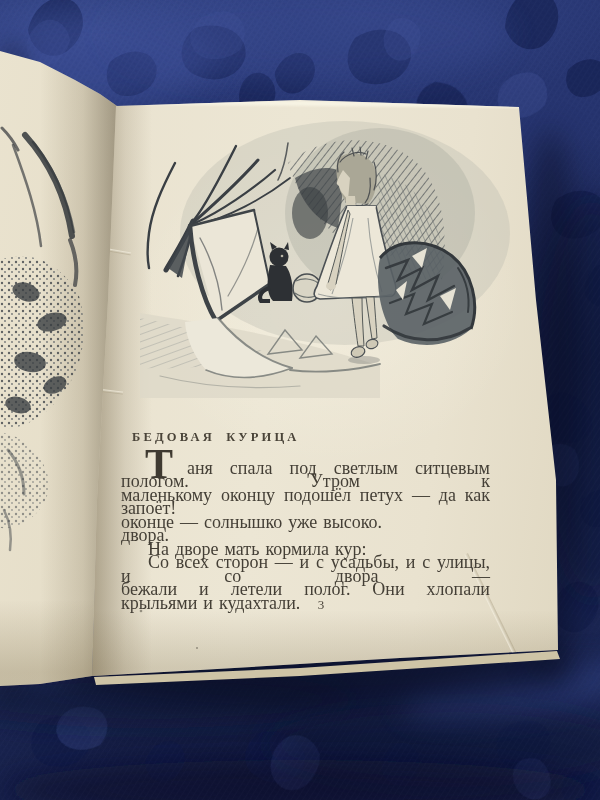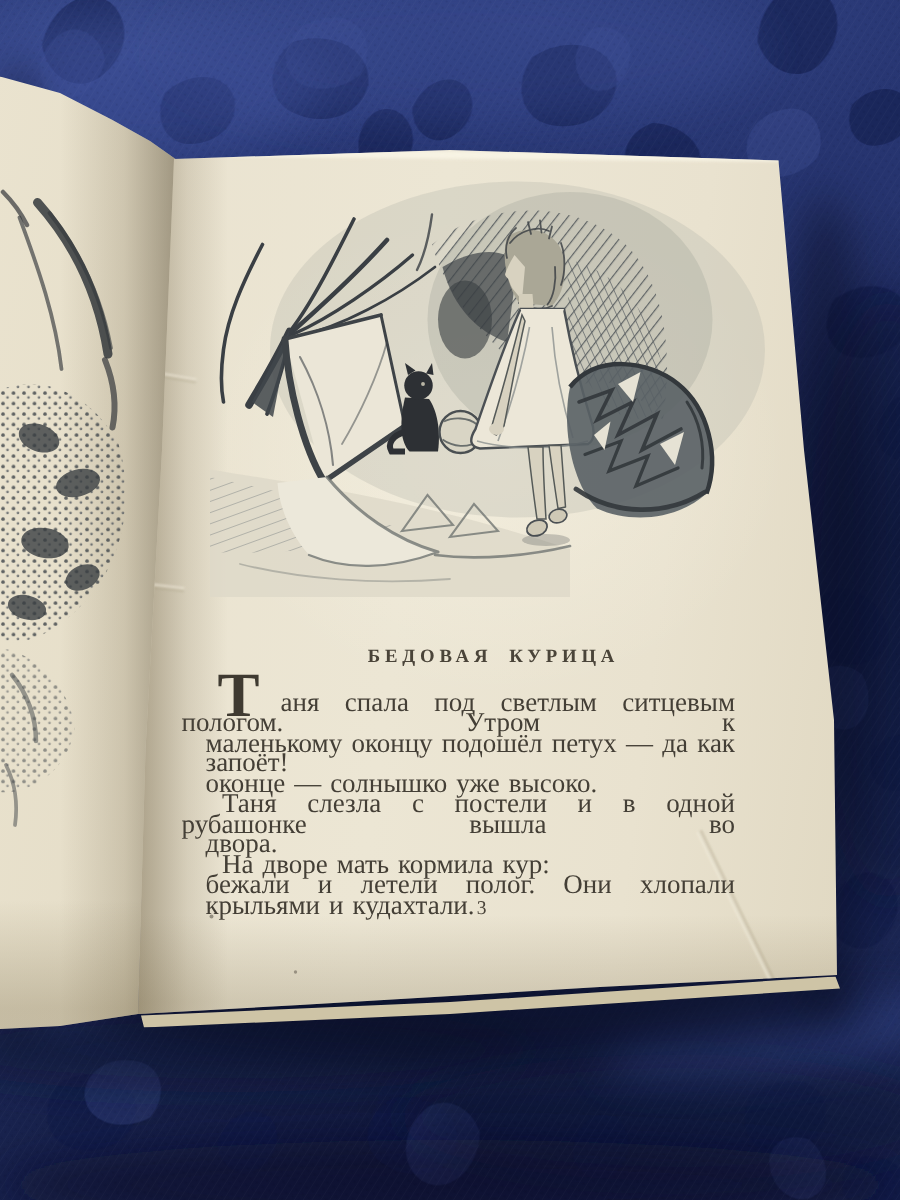--- a/index.html
+++ b/index.html
@@ -49,27 +49,27 @@
     background:linear-gradient(to bottom, rgba(110,95,60,0) 0%, rgba(110,95,60,.22) 85%);}
   .right-page-top-light{left:116px;top:101px;width:404px;height:5px;background:rgba(250,246,231,.8);
     transform:rotate(.5deg);filter:blur(1px);}
   .crease{background:linear-gradient(to bottom, rgba(250,246,232,.8), rgba(120,105,70,.3));filter:blur(.6px);}
   .crease1{left:103px;top:250px;width:28px;height:3px;transform:rotate(10deg);}
   .crease2{left:97px;top:390px;width:26px;height:3px;transform:rotate(7deg);}
   .crease3{left:490px;top:548px;width:4px;height:118px;transform:rotate(-26deg);
     background:linear-gradient(to right, rgba(250,246,232,.75), rgba(120,105,70,.3));}
 
   
-  .story-title{left:145px;top:430px;width:368px;text-align:center;
+  .story-title{left:132px;top:430px;width:368px;text-align:left;
     font-size:12.5px;font-weight:bold;letter-spacing:3.2px;word-spacing:5px;color:#4a4439;}
   .drop-cap{left:145px;top:443px;font-size:42px;line-height:1;font-weight:bold;color:#3f3a31;}
   .story{left:121px;top:462px;width:369px;font-size:18px;line-height:13.45px;
     color:#443f36;word-spacing:1.5px;}
   .story-line{text-align:justify;text-align-last:justify;white-space:normal;}
-  .story-line.flush{text-indent:0;margin-left:16px;}
+  .story-line.flush{text-indent:0;}
   .story-line.indent{text-indent:27px;}
   .story-line.cap{text-indent:66px;}
   .story-line.last{text-align-last:left;}
   .page-number{left:131px;top:597px;width:380px;text-align:center;font-size:13px;color:#4a443a;}
 </style>
 </head>
 <body>
 
 <svg id="fabric" class="abs" width="600" height="800">
   <defs>
@@ -297,23 +297,23 @@
     </g>
   </svg>
 
   <div class="abs story-title">БЕДОВАЯ КУРИЦА</div>
   <div class="abs drop-cap">Т</div>
   <div class="abs story">
 
   <div class="story-line cap">аня спала под светлым ситцевым пологом. Утром к</div>
       <div class="story-line flush last">маленькому оконцу подошёл петух — да как запоёт!</div>
       <div class="story-line flush last">оконце — солнышко уже высоко.</div>
-      <div class="story-line indent">Таня слезла с постели и в одной рубашонке вышла во</div>
       <div class="story-line flush last">двора.</div>
       <div class="story-line indent last">На дворе мать кормила кур:</div>
+      <div class="story-line indent">Со всех сторон — и с усадьбы, и с улицы, и со двора —</div>
       <div class="story-line flush last">бежали и летели полог. Они хлопали крыльями и кудахтали.</div>
     </div>
   <div class="abs page-number">3</div>
 
   <svg class="abs" style="left:0;top:0;" width="600" height="800">
     <circle cx="372" cy="101" r="1.2" fill="rgba(70,65,55,.55)"></circle>
     <circle cx="141" cy="611" r="1.3" fill="rgba(70,65,55,.5)"></circle>
     <circle cx="197" cy="648" r="1.1" fill="rgba(70,65,55,.45)"></circle>
   </svg>
 </div>

